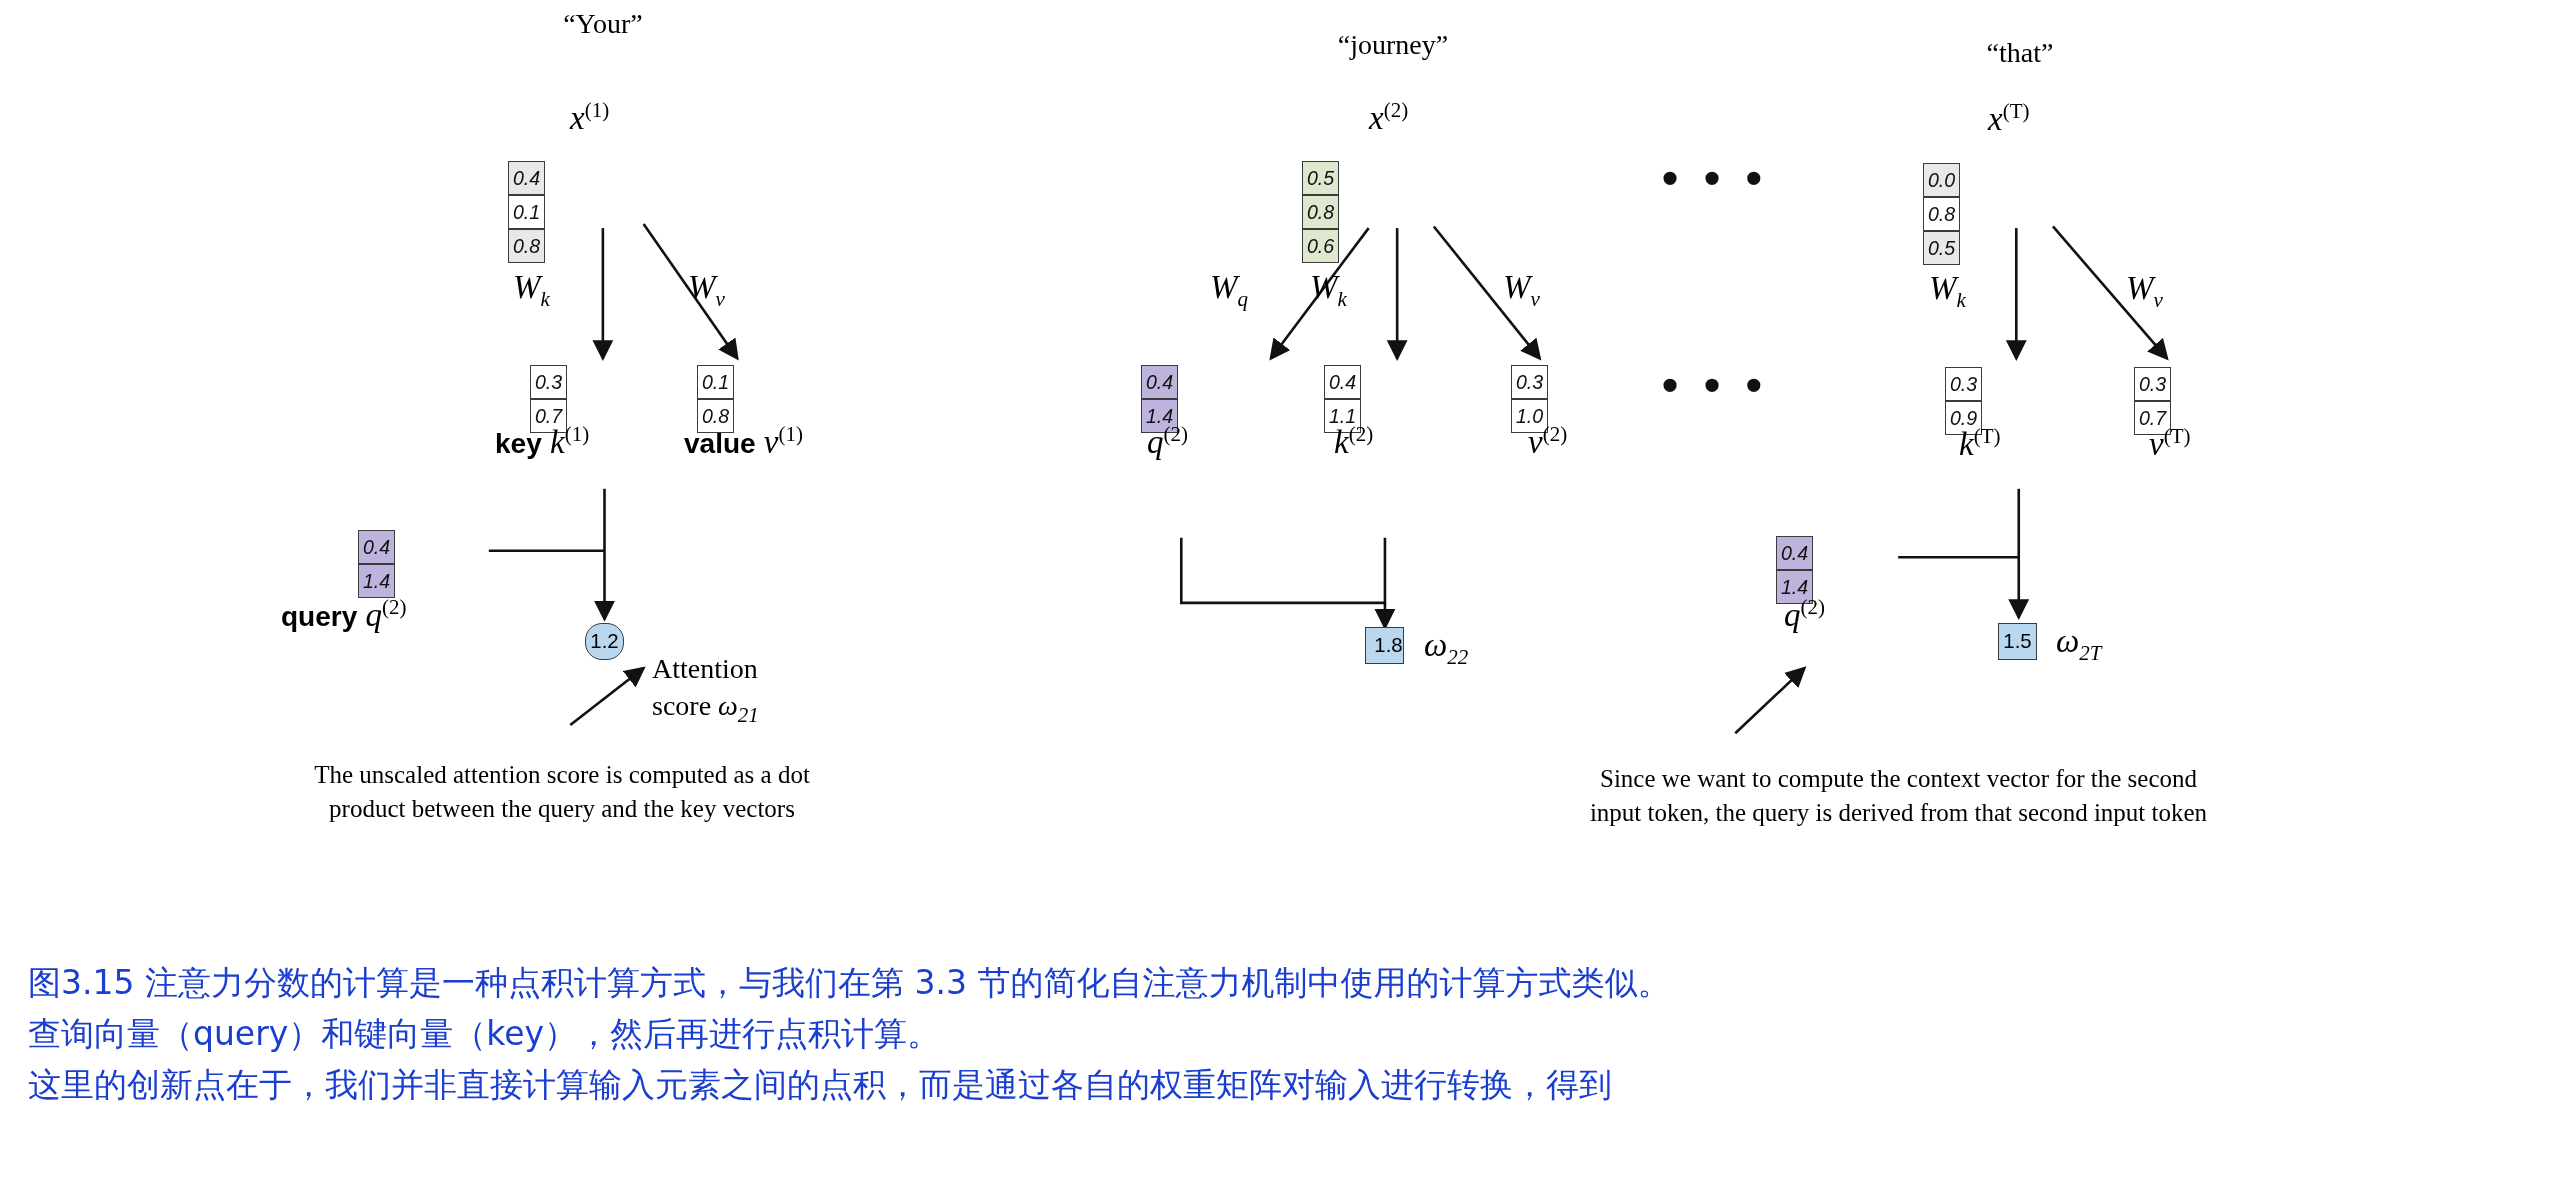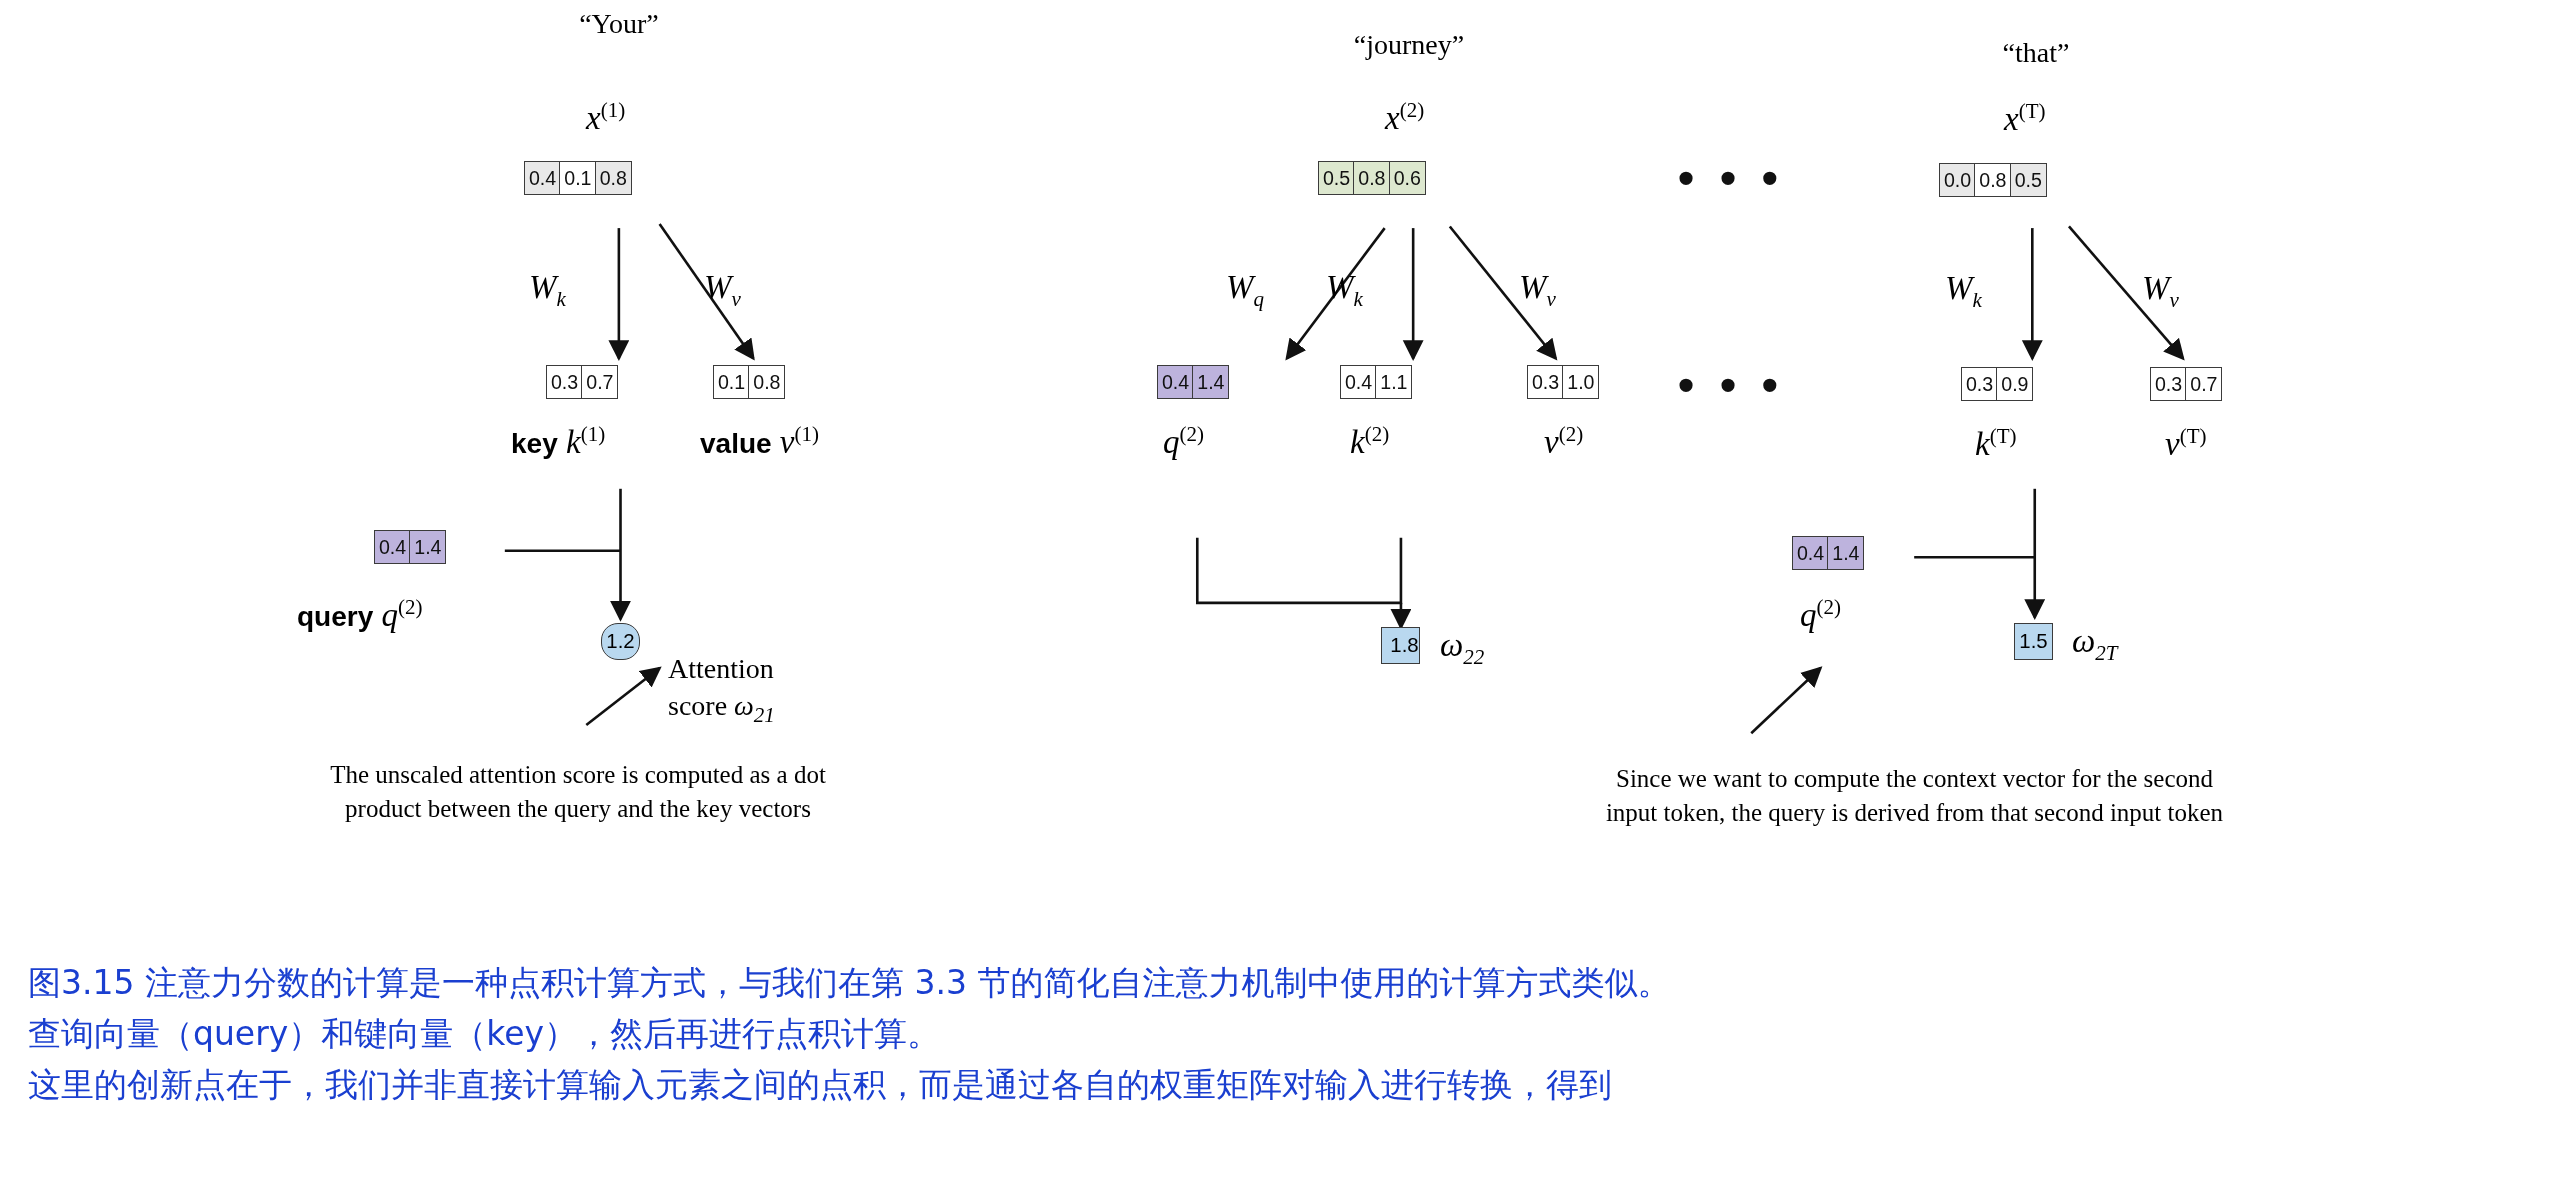--- a/index.html
+++ b/index.html
@@ -10,21 +10,21 @@
   body {
     width: 2576px;
     height: 1194px;
     font-family: "Liberation Sans", sans-serif;
     color: #000;
     position: relative;
     overflow: hidden;
   }
   #diagram {
     position: absolute;
-    left: 16px; top: 0;
+    left: 0; top: 0;
     width: 2332px;
     height: 945px;
   }
   .abs { position: absolute; }
 
   
   .token-label {
     font-size: 28px;
     font-family: "Liberation Serif", serif;
     white-space: nowrap;
@@ -53,21 +53,22 @@
   .boldword {
     font-family: "Liberation Sans", sans-serif;
     font-weight: bold;
     font-size: 28px;
     font-style: normal;
   }
 
   
   .vector {
     display: flex;
-    flex-direction: row;
+    flex-direction: column;
+    font-style: italic;
   }
   .cell {
     width: 37px;
     height: 34px;
     border: 1.6px solid #3b3b3b;
     margin-right: -1.6px;
     display: flex;
     align-items: center;
     justify-content: center;
     font-family: "Liberation Sans", sans-serif;

